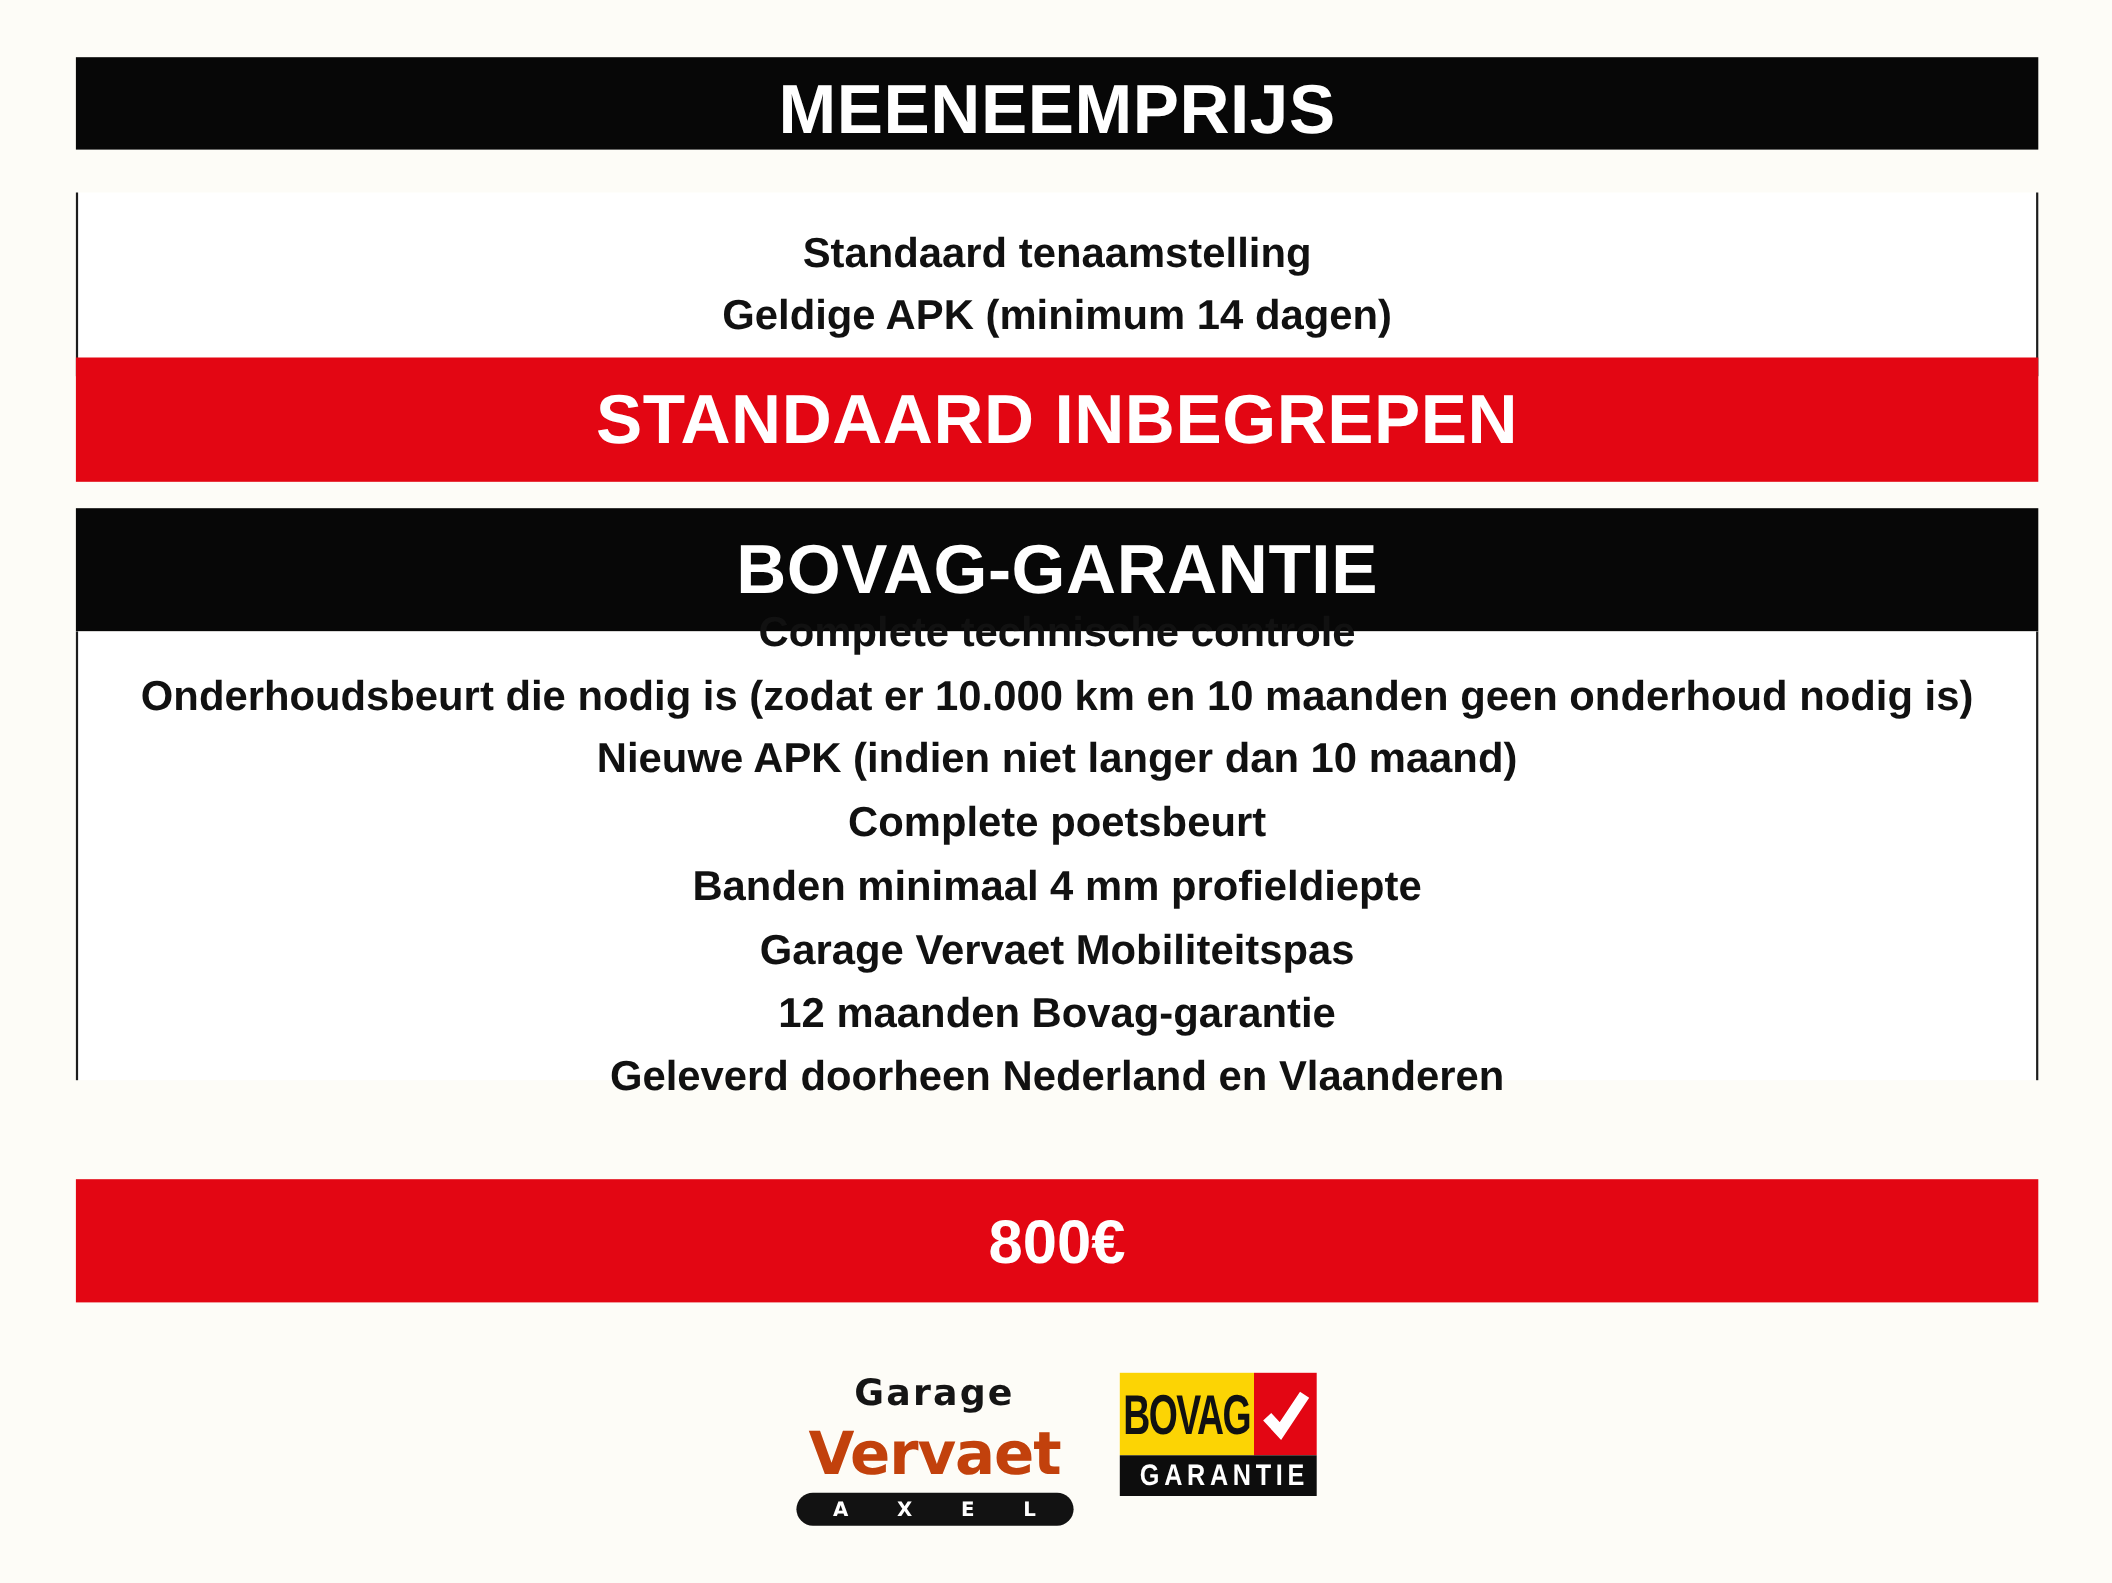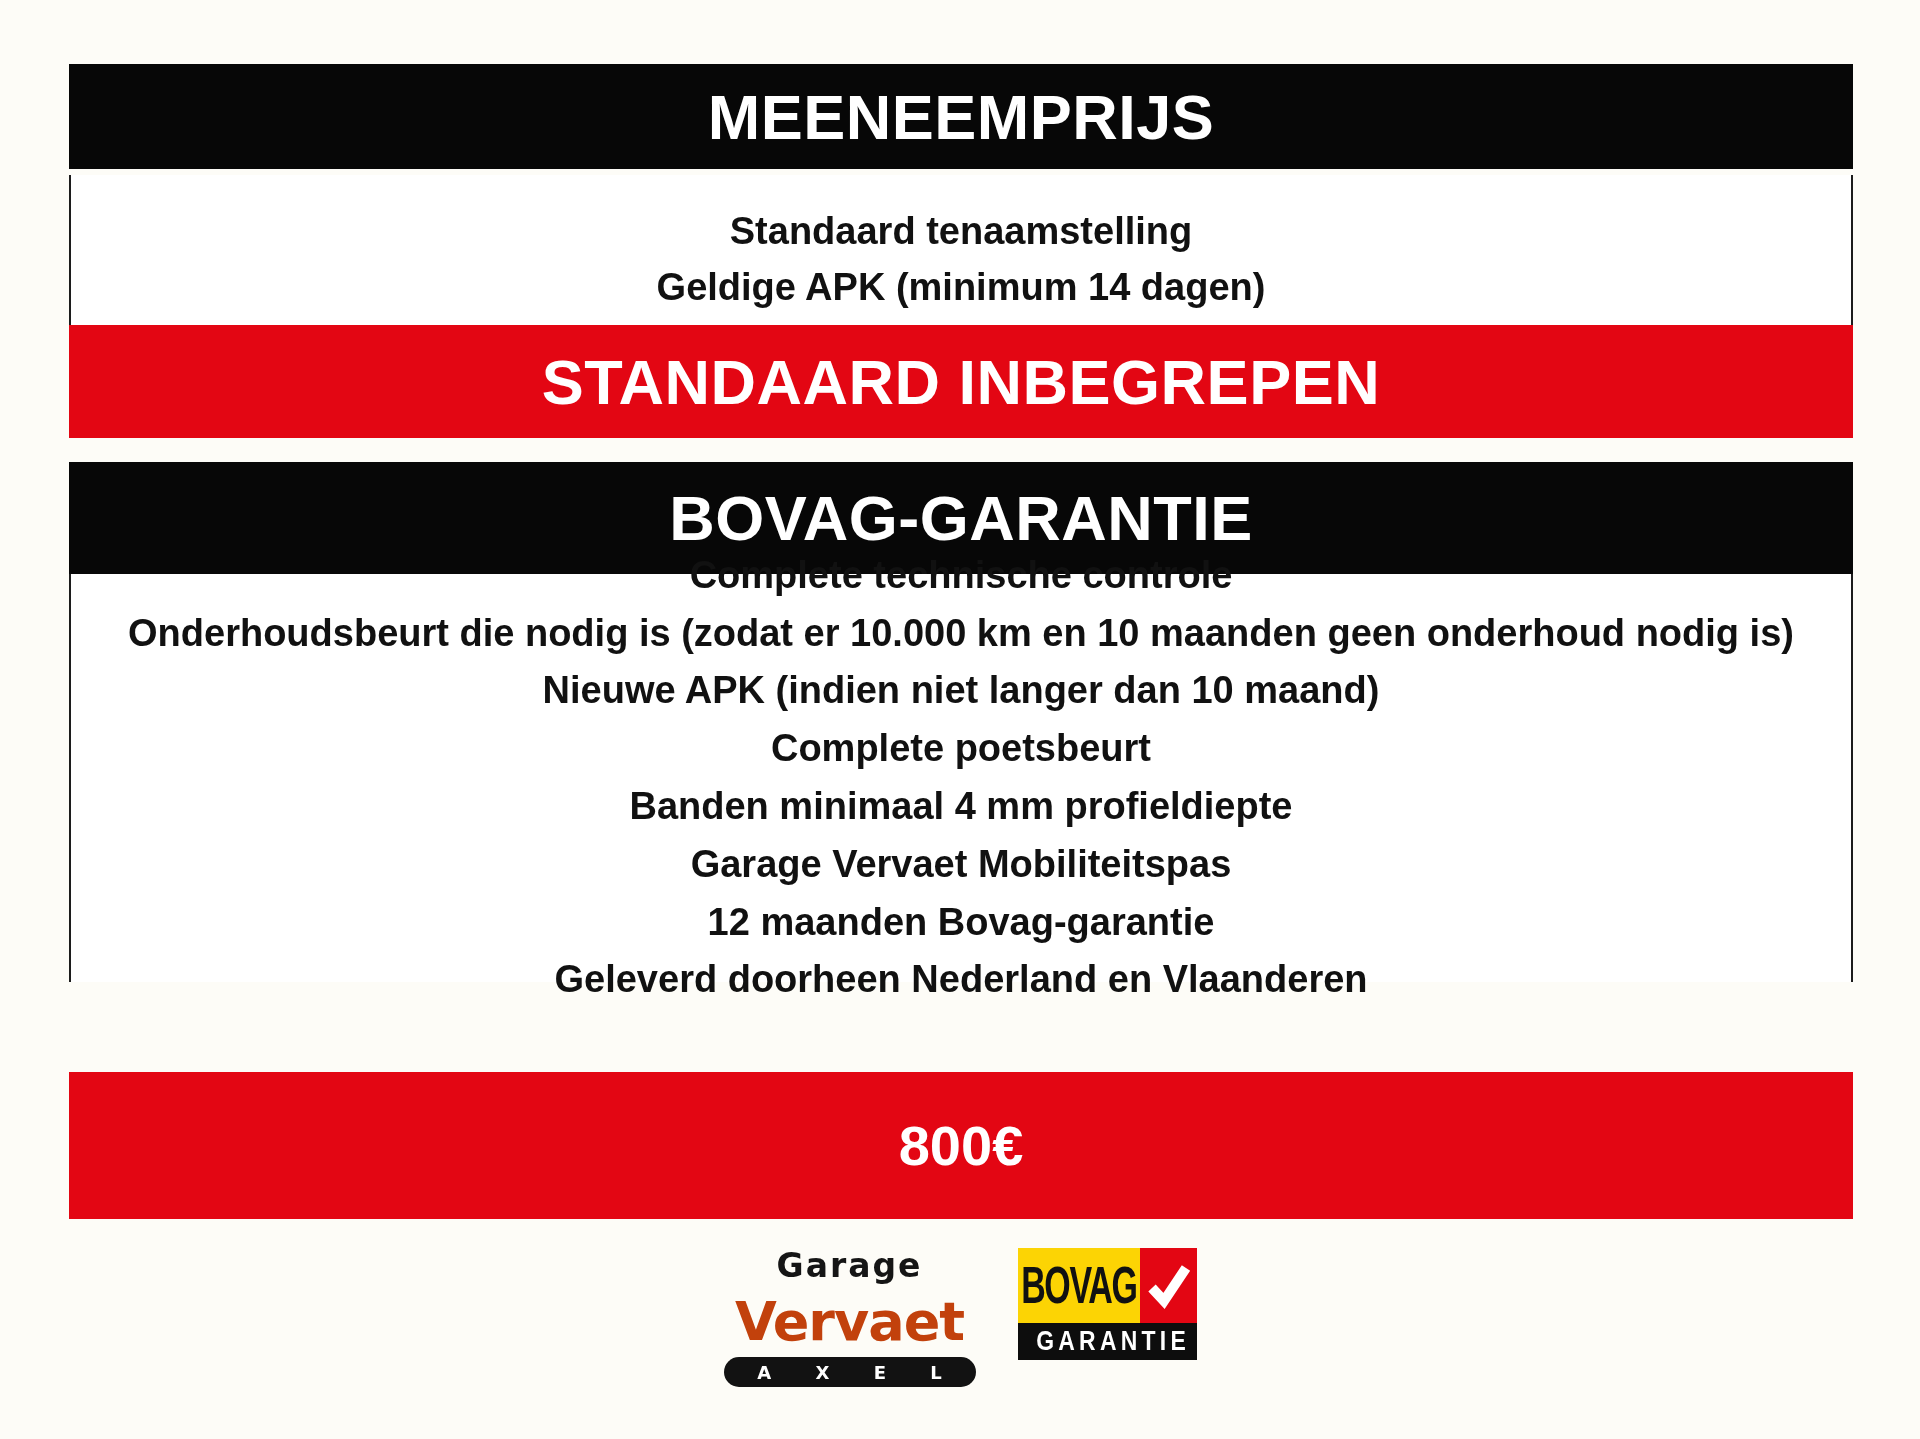--- a/index.html
+++ b/index.html
@@ -32,28 +32,28 @@
     letter-spacing:0.5px;
     white-space:nowrap;
   }
   .body-line {
     color:#111111;
     font-weight:bold;
     font-size:38px;
     white-space:nowrap;
     text-align:center;
   }
-  #header-1 { top:64px;  height:105px; }
+  #header-1 { top:52px;  height:84px;justify-content:flex-end; }
   #body-1   { top:175px; height:167px; }
   #body-1 .body-line { line-height:56px; }
   #banner-1 { top:325px; height:113px; }
   #header-2 { top:462px; height:112px; }
   #body-2   { top:574px; height:408px; }
   #body-2 .body-line { line-height:57.8px; }
-  #banner-2 { top:1072px; height:147px; }
+  #banner-2 { top:1072px; height:112px; }
   #banner-2 .bar-title { font-size:56px; letter-spacing:0; }
 
   
   .logos {
     position:absolute;
     top:1248px; left:0; width:100%;
     display:flex; justify-content:center; align-items:flex-start;
     gap:42px;
   }
   

